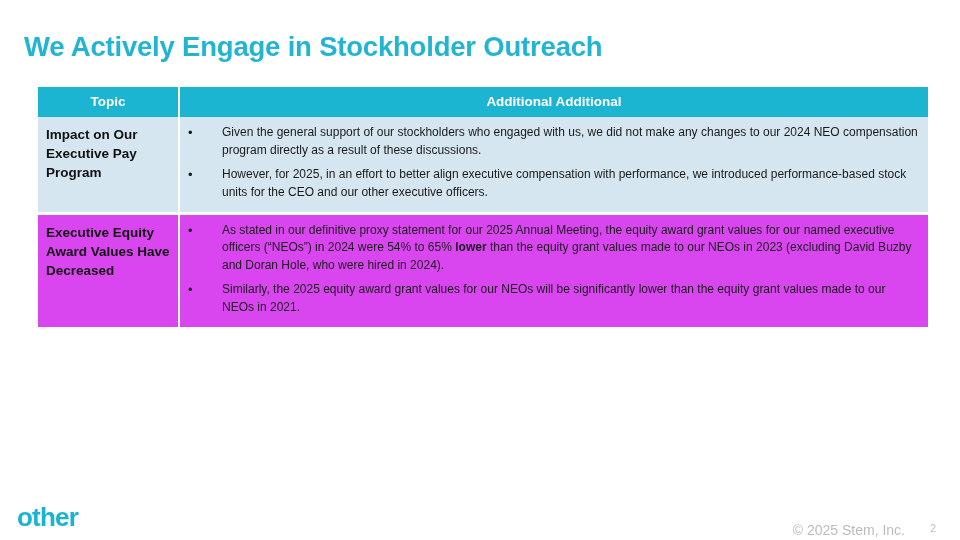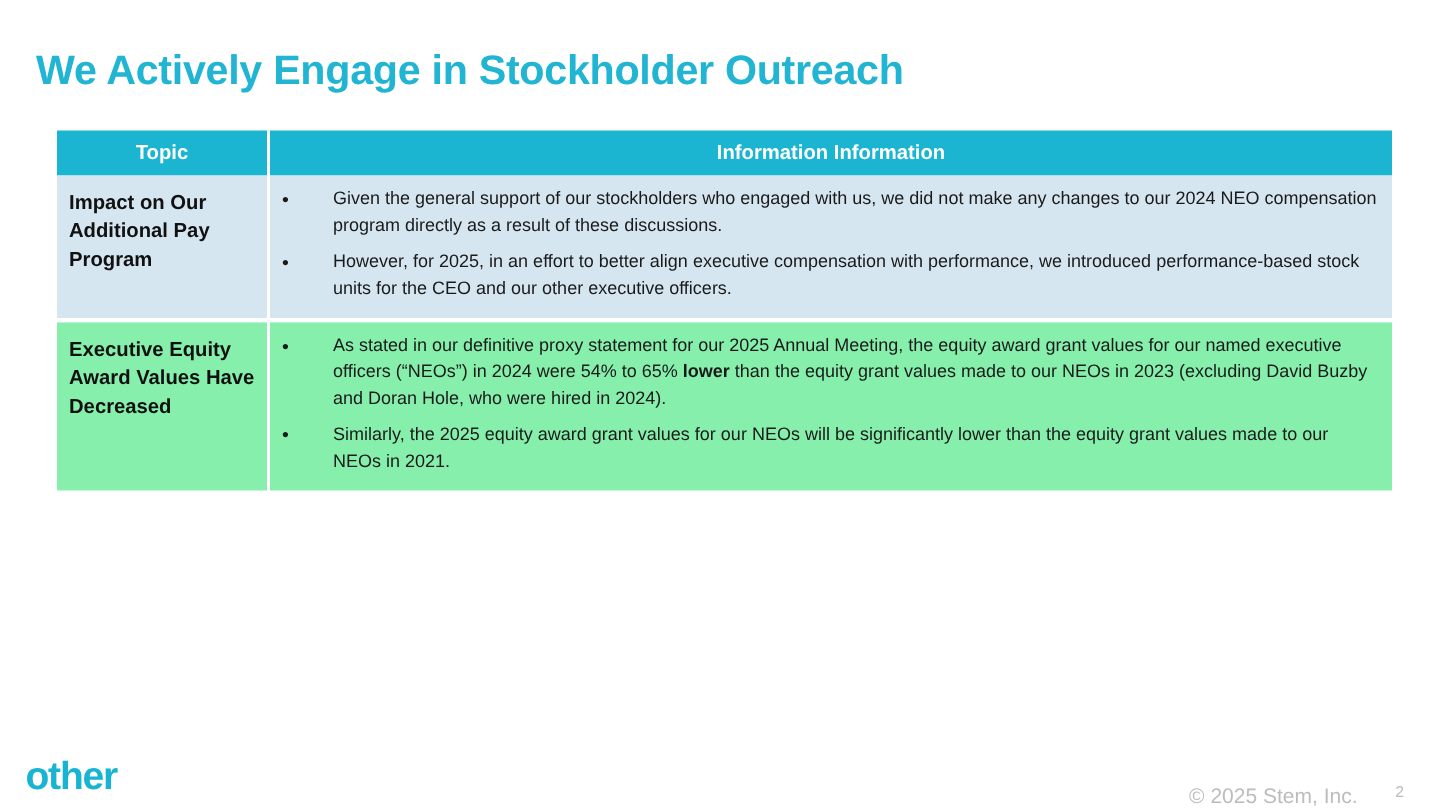--- a/index.html
+++ b/index.html
@@ -74,21 +74,21 @@
   .outreach-table td {
     vertical-align: top;
     border-right: 2px solid #ffffff;
     border-bottom: 3px solid #ffffff;
   }
   .outreach-table td.td-info {
     border-right: none;
   }
 
   .row-a td { background: #D5E6F0; }
-  .row-b td { background: #86efac; }
+  .row-b td { background: #d946ef; }
 
   .topic-cell {
     font-size: 13.5px;
     font-weight: bold;
     color: #111111;
     line-height: 1.42;
     padding: 8px 6px 10px 8px;
   }
 
   .info-cell {
@@ -163,26 +163,26 @@
 
   <div class="table-wrap">
     <table class="outreach-table">
       <colgroup>
         <col class="c-topic">
         <col class="c-info">
       </colgroup>
       <thead>
         <tr>
           <th class="th-topic">Topic</th>
-          <th class="th-info">Information Information</th>
+          <th class="th-info">Additional Additional</th>
         </tr>
       </thead>
       <tbody>
         <tr class="row-a">
-          <td class="topic-cell">Impact on Our Additional Pay Program</td>
+          <td class="topic-cell">Impact on Our Executive Pay Program</td>
           <td class="info-cell td-info">
             <ul class="bullets">
               <li>
                 <span>Given the general support of our stockholders who engaged with us, we did not make any changes to our 2024 NEO compensation program directly as a result of these discussions.</span><span class="bold-italic"></span><span></span>
               </li>
               <li>
                 <span>However, for 2025, in an effort to better align executive compensation with performance, we introduced performance-based stock units for the CEO and our other executive officers.</span><span class="bold-italic"></span><span></span>
               </li>
             </ul>
           </td>

